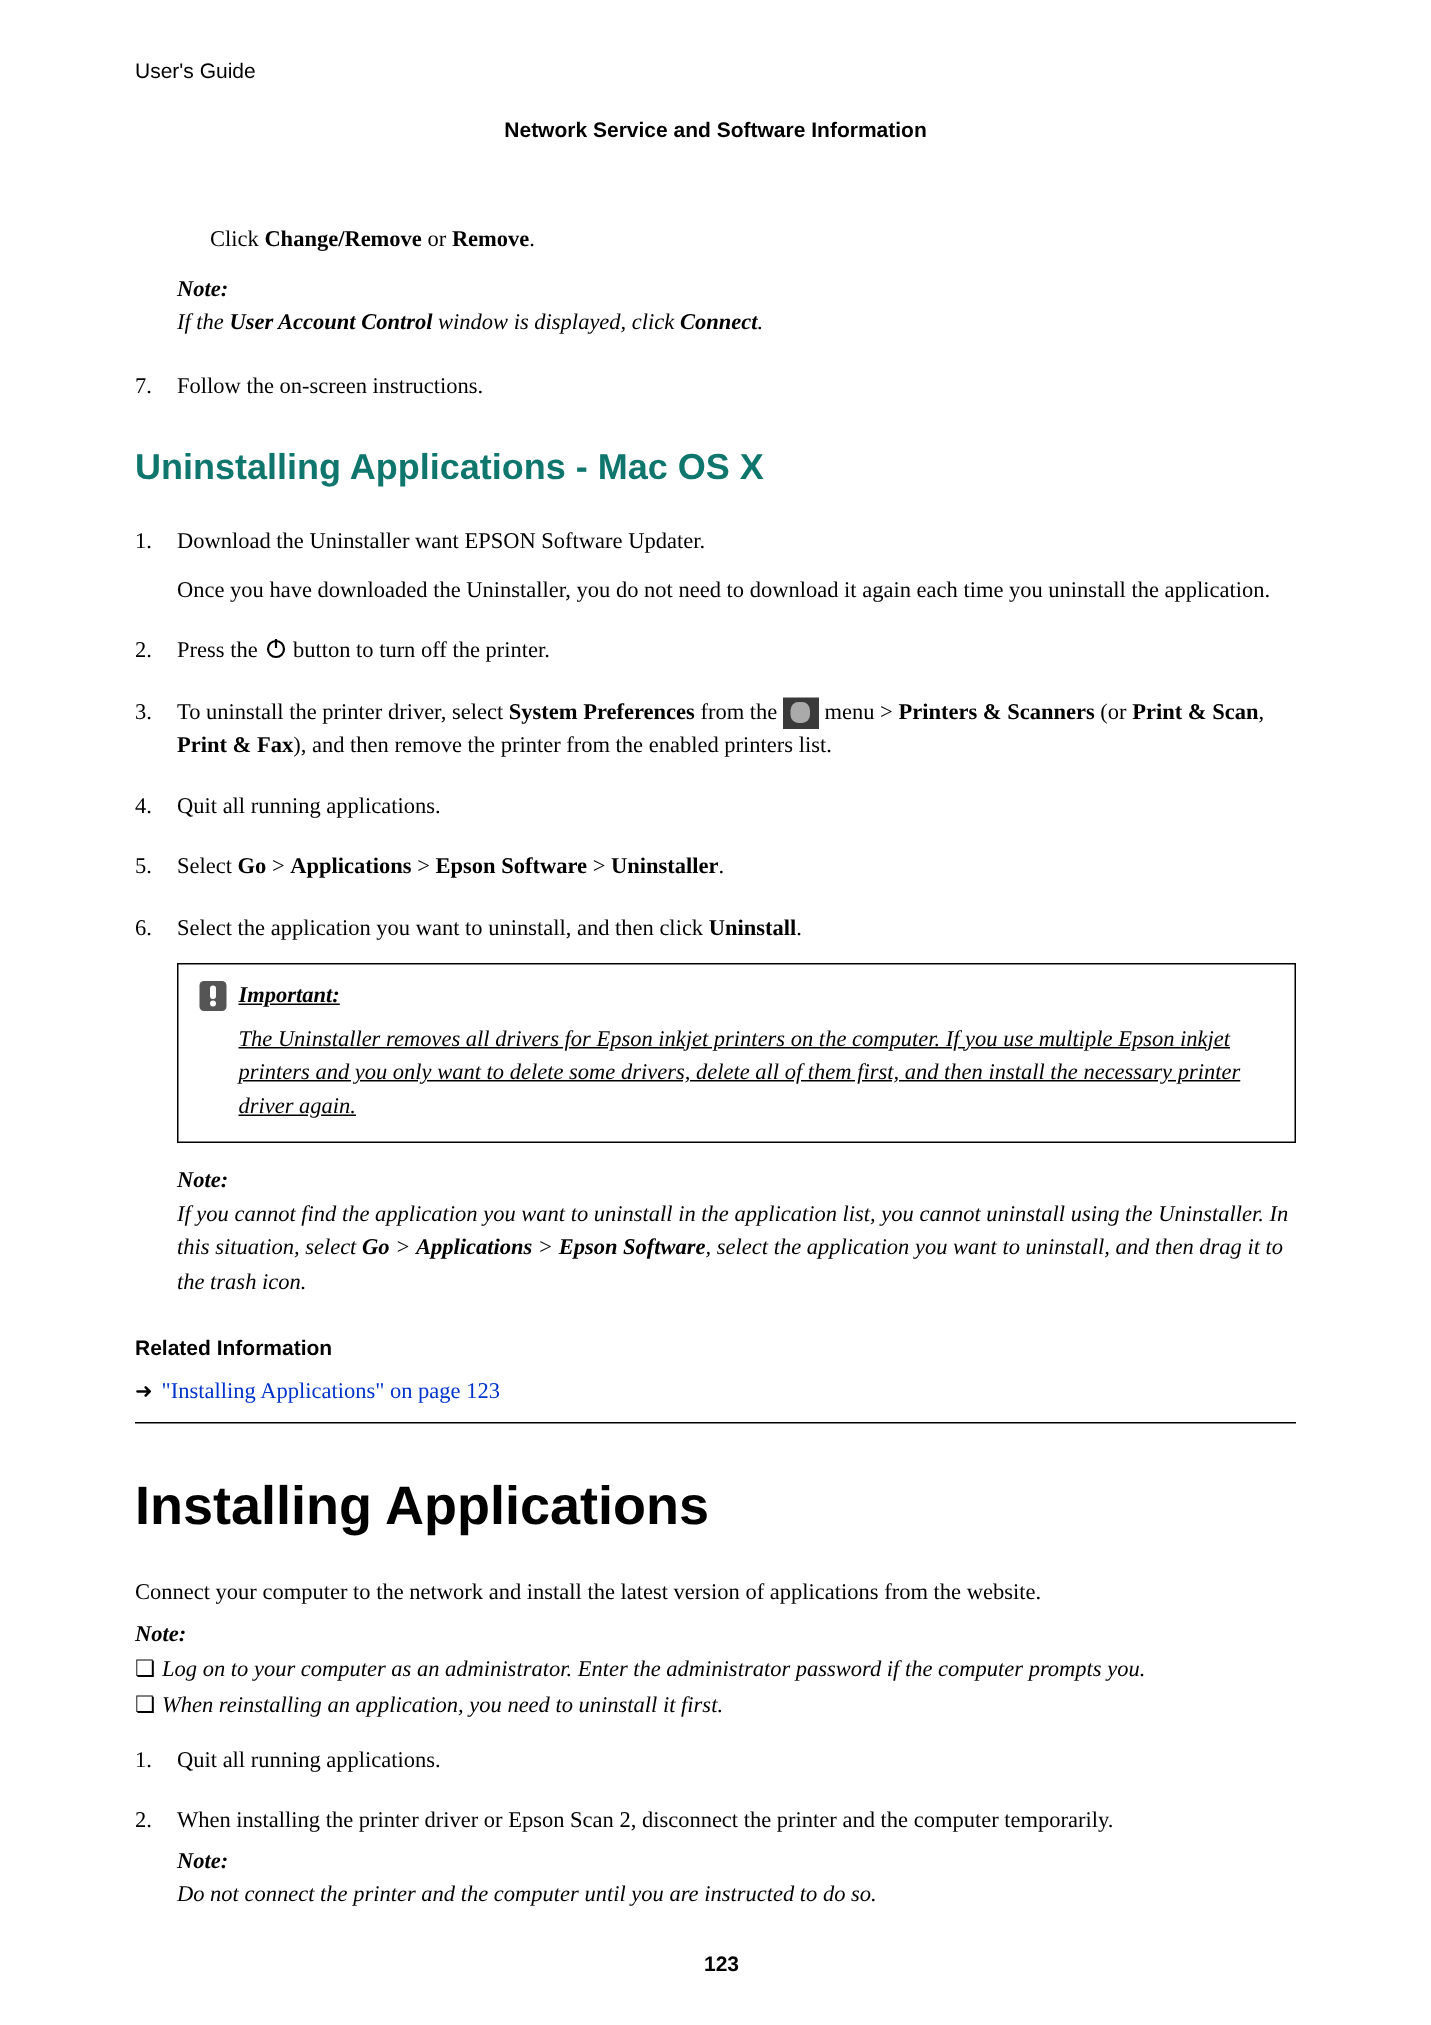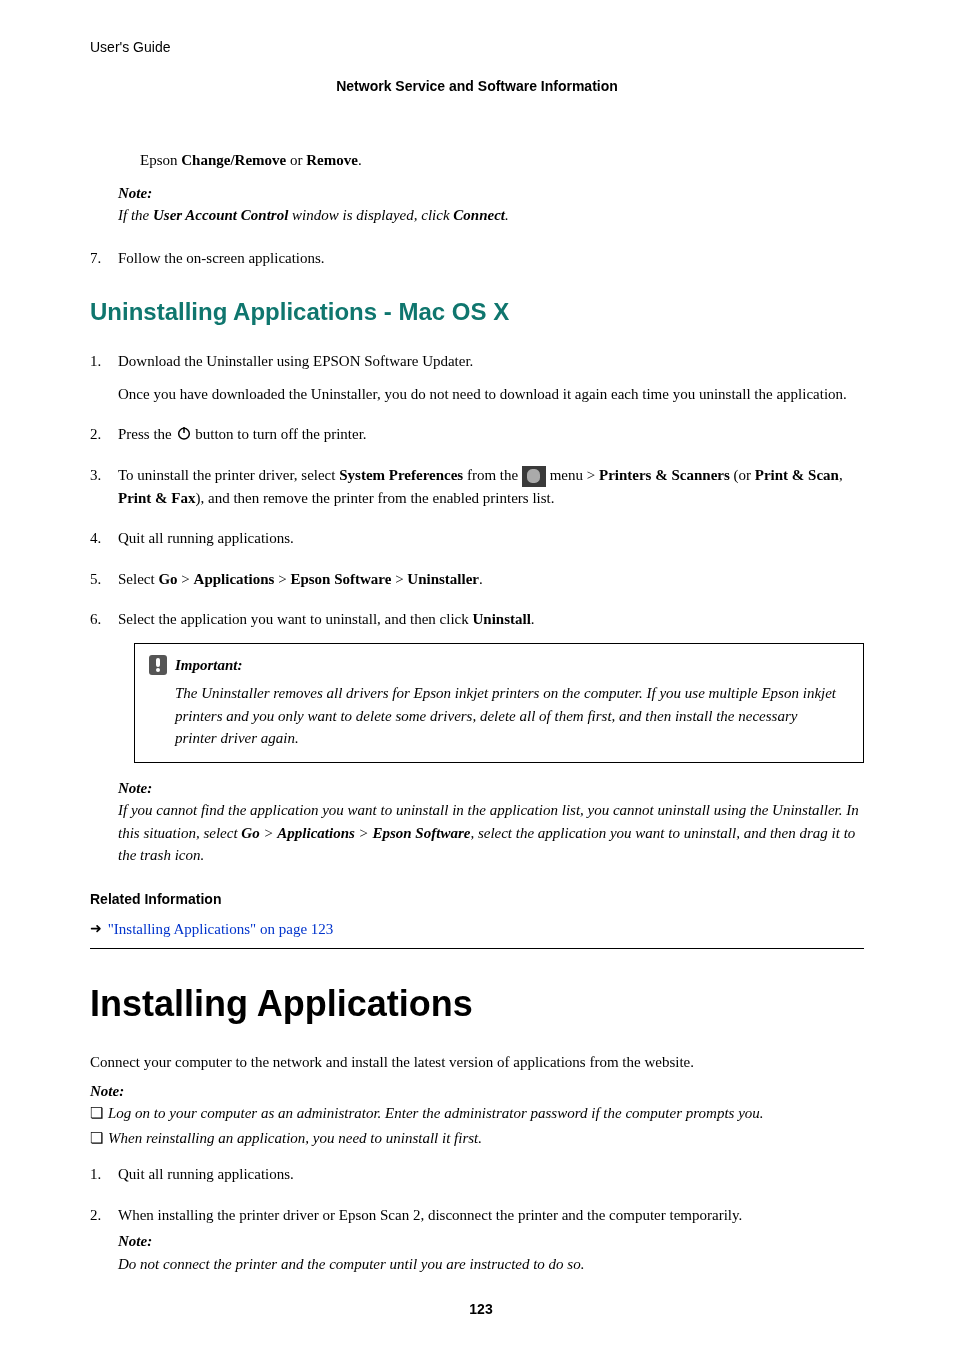--- a/index.html
+++ b/index.html
@@ -65,23 +65,24 @@
     .apple-icon::after {
       content: '';
       position: absolute;
       top: 3px; left: 5px;
       width: 13px; height: 14px;
       background: #aaa;
       border-radius: 40% 40% 40% 40%;
     }
     .important-box {
       border: 1px solid #000;
-      margin-left: 44px;
+      margin-left: 28px;
       padding: 10px 26px 12px 14px;
       margin-bottom: 14px;
+      text-decoration: underline;
     }
     .important-head { display: flex; align-items: center; margin-bottom: 6px; }
     .exclaim {
       width: 18px; height: 20px;
       background: #555;
       border-radius: 3px;
       margin-right: 8px;
       position: relative;
       flex-shrink: 0;
     }
@@ -126,37 +127,37 @@
       left: 8px; right: 0;
     }
   </style>
 </head>
 <body>
 
 <div class="header">User's Guide</div>
 <div class="breadcrumb">Network Service and Software Information</div>
 
 <div class="indent-text">
-  <span>Epson </span><b>Change/Remove</b><span> or </span><b>Remove</b><span>.</span>
+  <span>Click </span><b>Change/Remove</b><span> or </span><b>Remove</b><span>.</span>
 </div>
 <div class="note-label">Note:</div>
 <div class="note-body">
   <span>If the </span><span class="bold">User Account Control</span><span> window is displayed, click </span><span class="bold">Connect</span><span>.</span>
 </div>
 <div class="numbered">
   <div class="num">7.</div>
-  <div class="txt">Follow the on-screen applications.</div>
+  <div class="txt">Follow the on-screen instructions.</div>
 </div>
 
 <div class="h2-title">Uninstalling Applications - Mac OS X</div>
 
 <div class="numbered">
   <div class="num">1.</div>
   <div class="txt">
-    <p>Download the Uninstaller using EPSON Software Updater.</p>
+    <p>Download the Uninstaller want EPSON Software Updater.</p>
     <p>Once you have downloaded the Uninstaller, you do not need to download it again each time you uninstall the application.</p>
   </div>
 </div>
 
 <div class="numbered">
   <div class="num">2.</div>
   <div class="txt">
     <span>Press the </span><svg class="power-icon" viewBox="0 0 24 24">
         <circle cx="12" cy="13" r="8" fill="none" stroke="#000" stroke-width="2.2"></circle>
         <line x1="12" y1="3" x2="12" y2="12" stroke="#000" stroke-width="2.2"></line>

